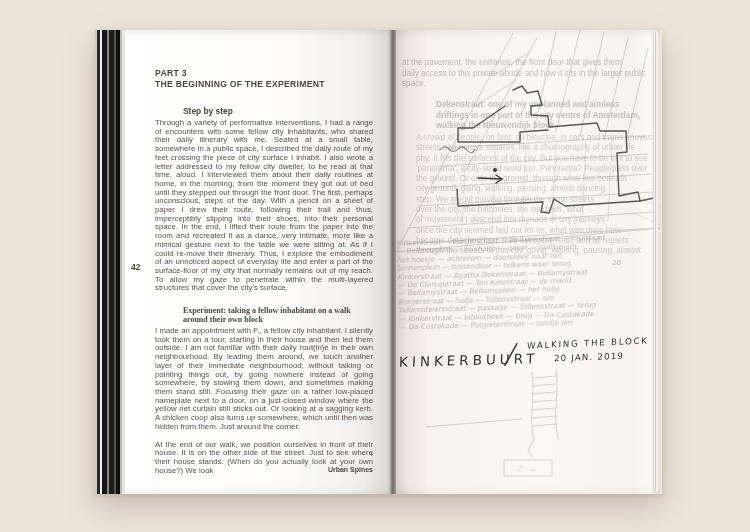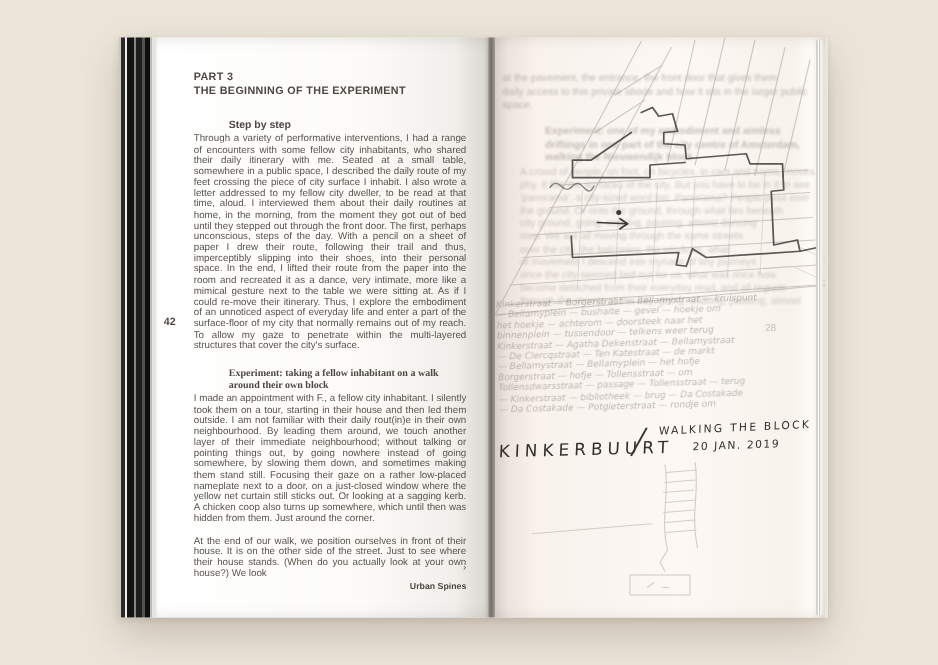--- a/index.html
+++ b/index.html
@@ -17,27 +17,27 @@
          box-shadow:inset 0 8px 12px -8px rgba(0,0,0,.12), inset 0 -8px 12px -8px rgba(0,0,0,.10);}
   .gutter{position:absolute;left:295px;top:0;width:6px;height:464px;
          background:linear-gradient(90deg,#b5afa8,#726c65 45%,#a39a92);}
   .right-page{position:absolute;left:301px;top:0;width:264px;height:464px;
          background:linear-gradient(90deg,#d8cfc8 0%,#ece4dd 4%,#f8f1ec 12%,#fdf8f4 55%,#f8f2ec 90%,#fdfaf6 96%,#e9e3db 100%);
          box-shadow:inset 0 8px 12px -8px rgba(0,0,0,.10), inset 0 -8px 12px -8px rgba(0,0,0,.08);
          overflow:hidden;}
   .page-edge-lines{position:absolute;right:2px;top:2px;width:6px;height:460px;
          background:linear-gradient(90deg,transparent 0 1px,#d9d2ca 1px 2px,#fff 2px 3px,#cfc8c0 3px 4px,#f4efe9 4px 6px);}
   
-  .lp-col{position:absolute;left:30px;top:26px;width:218px;color:#57504a;}
+  .lp-col{position:absolute;left:30px;top:38px;width:218px;color:#57504a;}
   .part-head{font-weight:bold;font-size:8.6px;line-height:11px;letter-spacing:.3px;color:#4d4741;}
   .sec-head{font-weight:bold;font-size:8px;line-height:9px;color:#4d4741;margin:14px 0 3px 28px;}
   .sec-head.two-line{width:186px;margin-top:13px;font-family:Liberation Serif, serif;}
   .bodytext{font-size:7.8px;line-height:8.7px;text-align:justify;color:#5a534c;margin:0;}
   .bodytext + .bodytext{margin-top:9px;}
-  .pagenum{position:absolute;left:6px;top:222px;font-weight:bold;font-size:8.5px;color:#4d4741;}
+  .pagenum{position:absolute;left:6px;top:232px;font-weight:bold;font-size:8.5px;color:#4d4741;}
   .lp-footer{position:absolute;left:30px;top:421px;width:218px;text-align:right;color:#4d4741;}
   .lp-footer .arrow{font-size:7px;line-height:7px;display:block;}
   .lp-footer .running{font-weight:bold;font-size:7px;line-height:9px;}
   
   .ghost{position:absolute;color:#8f8881;filter:blur(.7px);opacity:.55;}
   .ghost-intro{left:6px;top:28px;width:252px;font-size:8.2px;line-height:10.5px;}
   .ghost-exp{left:40px;top:70px;width:220px;font-size:8.2px;line-height:10.5px;font-weight:bold;opacity:.5;}
   .ghost-body{left:20px;top:103px;width:252px;font-size:8.2px;line-height:10.3px;opacity:.42;}
   .ghost span{display:block;}
   .ghost-pagenum{position:absolute;left:216px;top:228px;font-size:8px;color:#97918a;filter:blur(.5px);opacity:.55;}
@@ -85,26 +85,27 @@
     <div class="gutter"></div>
 
     <div class="right-page">
 
       <div class="ghost ghost-intro">
         <span>at the pavement, the entrance, the front door that gives them</span>
         <span>daily access to this private abode and how it sits in the larger public</span>
         <span>space.</span>
       </div>
       <div class="ghost ghost-exp">
-        <span>Experiment: one of my embodiment and aimless</span>
+        <span>Dekenstraat: one of my unplanned and aimless</span>
         <span>driftings in one part of the city centre of Amsterdam,</span>
         <span>walking the Nieuwendijk block</span>
       </div>
       <div class="ghost ghost-body">
         <span>A crowd of people, on foot, on bicycles, in cars and trams, moves</span>
+        <span>streets and across squares, like a choreography of urban life</span>
         <span>phy. It fills the surfaces of the city. But you have to be in it to see</span>
         <span>'panorama', a city-sized word too. Panorama? People pass over</span>
         <span>the ground. Or onto the ground, through what lies beneath</span>
         <span>city ground, going, walking, pausing, almost dancing</span>
         <span>step. We are all moving through the same streets</span>
         <span>over the city, the balconies, the windows, what</span>
         <span>of movement I descend into myriads of tiny journeys</span>
         <span>once the city seemed laid out for us, what was once how</span>
         <span>become detached from their everyday read, and all regrets</span>
         <span>through the streets of this city, going, walking, pausing, almost</span>

